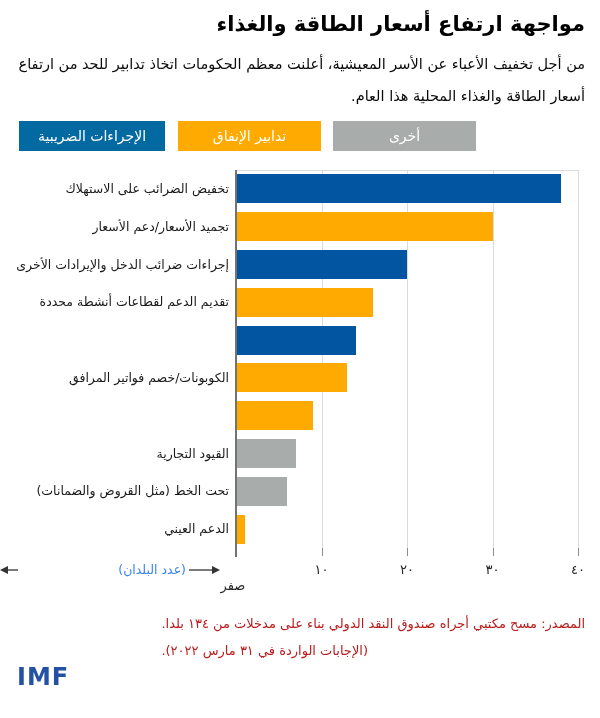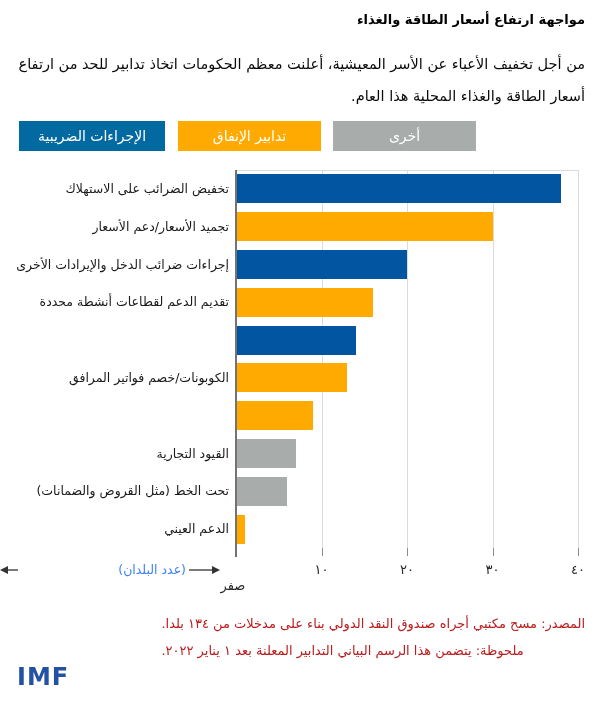--- a/index.html
+++ b/index.html
@@ -1,19 +1,19 @@
 <!DOCTYPE html>
 <html lang="ar"><head>
 <meta charset="utf-8">
 <style>
   html,body{margin:0;padding:0;background:#fff;}
   .page{position:relative;width:600px;height:718px;background:#fff;overflow:hidden;
         font-family:"DejaVu Sans",sans-serif;color:#111;}
   .abs{position:absolute;}
-  .title{top:12px;right:15px;font-size:13px;font-weight:bold;color:#000;white-space:nowrap;}
+  .title{top:12px;right:15px;font-size:21px;font-weight:bold;color:#000;white-space:nowrap;}
   .subtitle{top:48px;right:15px;left:6px;font-size:14.5px;color:#0a0a0a;text-align:right;}
   .subtitle div{line-height:32px;}
   .legend-box{position:absolute;color:#fff;font-size:14px;text-align:center;}
   .vline,.hline,.bar{position:absolute;}
   .catlab{position:absolute;font-size:12.5px;color:#1a1a1a;text-align:right;white-space:nowrap;}
   .ticklab{position:absolute;font-size:13px;color:#262626;text-align:center;height:20px;line-height:20px;}
   .zero-lab{top:560px;left:233px;transform:translateX(-50%);font-size:13px;color:#262626;height:20px;line-height:20px;white-space:nowrap;margin-top:16px;}
   .axis-caption{top:560px;right:414px;font-size:12.5px;color:#3b82f6;height:20px;line-height:20px;white-space:nowrap;}
   .footer{top:610px;right:15px;font-size:13px;color:#b91c1c;text-align:left;}
   .footer div{line-height:27px;}
@@ -40,21 +40,21 @@
 
   <svg class="abs" width="32" height="12" style="left:188px;top:564px">
     <line x1="1" y1="6" x2="24" y2="6" stroke="#333" stroke-width="1.3"></line>
     <polygon points="24,2 32,6 24,10" fill="#333"></polygon>
   </svg>
 
   <div class="abs zero-lab" dir="rtl">صفر</div>
 
   <div class="abs footer" dir="rtl">
     <div>المصدر: مسح مكتبي أجراه صندوق النقد الدولي بناء على مدخلات من ١٣٤ بلدا.</div>
-    <div>ملحوظة: يتضمن هذا الرسم البياني التدابير المعلنة بعد ١ يناير ٢٠٢٢.</div>
+    <div>(الإجابات الواردة في ٣١ مارس ٢٠٢٢).</div>
   </div>
 
   <div class="abs imf">IMF</div>
 <div class="hline" style="left: 236px; top: 170px; width: 342px; height: 1px; background: rgb(219, 219, 219);"></div>
     <div class="vline" style="left: 321.5px; top: 170px; width: 1px; height: 378px; background: rgb(219, 219, 219);"></div>
     <div class="vline" style="left: 321.5px; top: 548px; width: 1px; height: 8px; background: rgb(140, 140, 140);"></div>
     <div class="ticklab" style="left: 301.5px; top: 560px; width: 40px;">١٠</div>
     <div class="vline" style="left: 407px; top: 170px; width: 1px; height: 378px; background: rgb(219, 219, 219);"></div>
     <div class="vline" style="left: 407px; top: 548px; width: 1px; height: 8px; background: rgb(140, 140, 140);"></div>
     <div class="ticklab" style="left: 387px; top: 560px; width: 40px;">٢٠</div>

